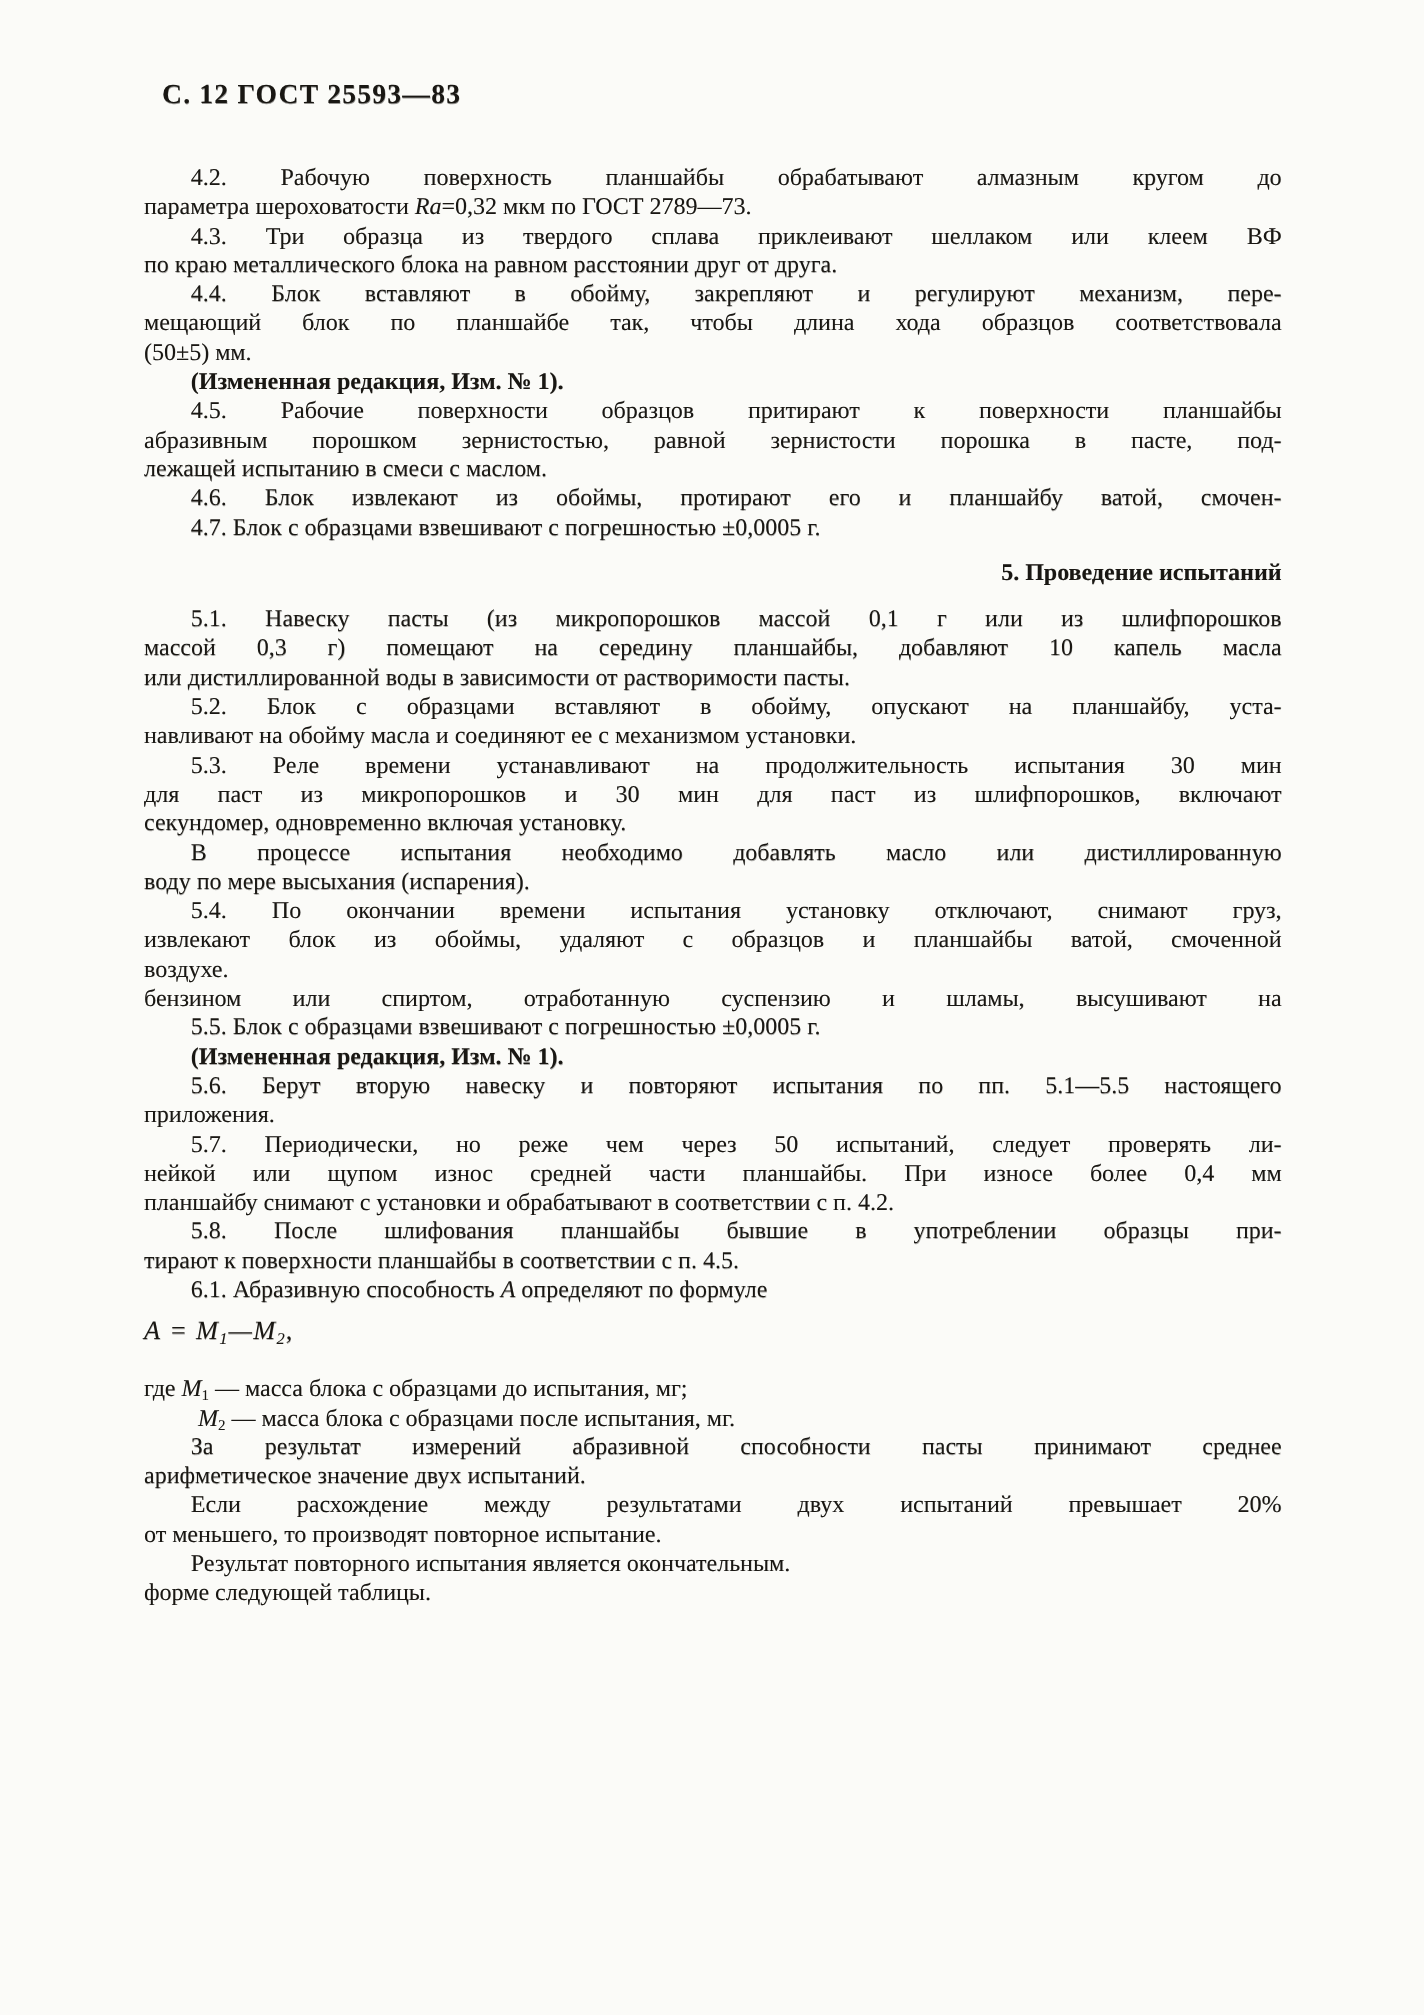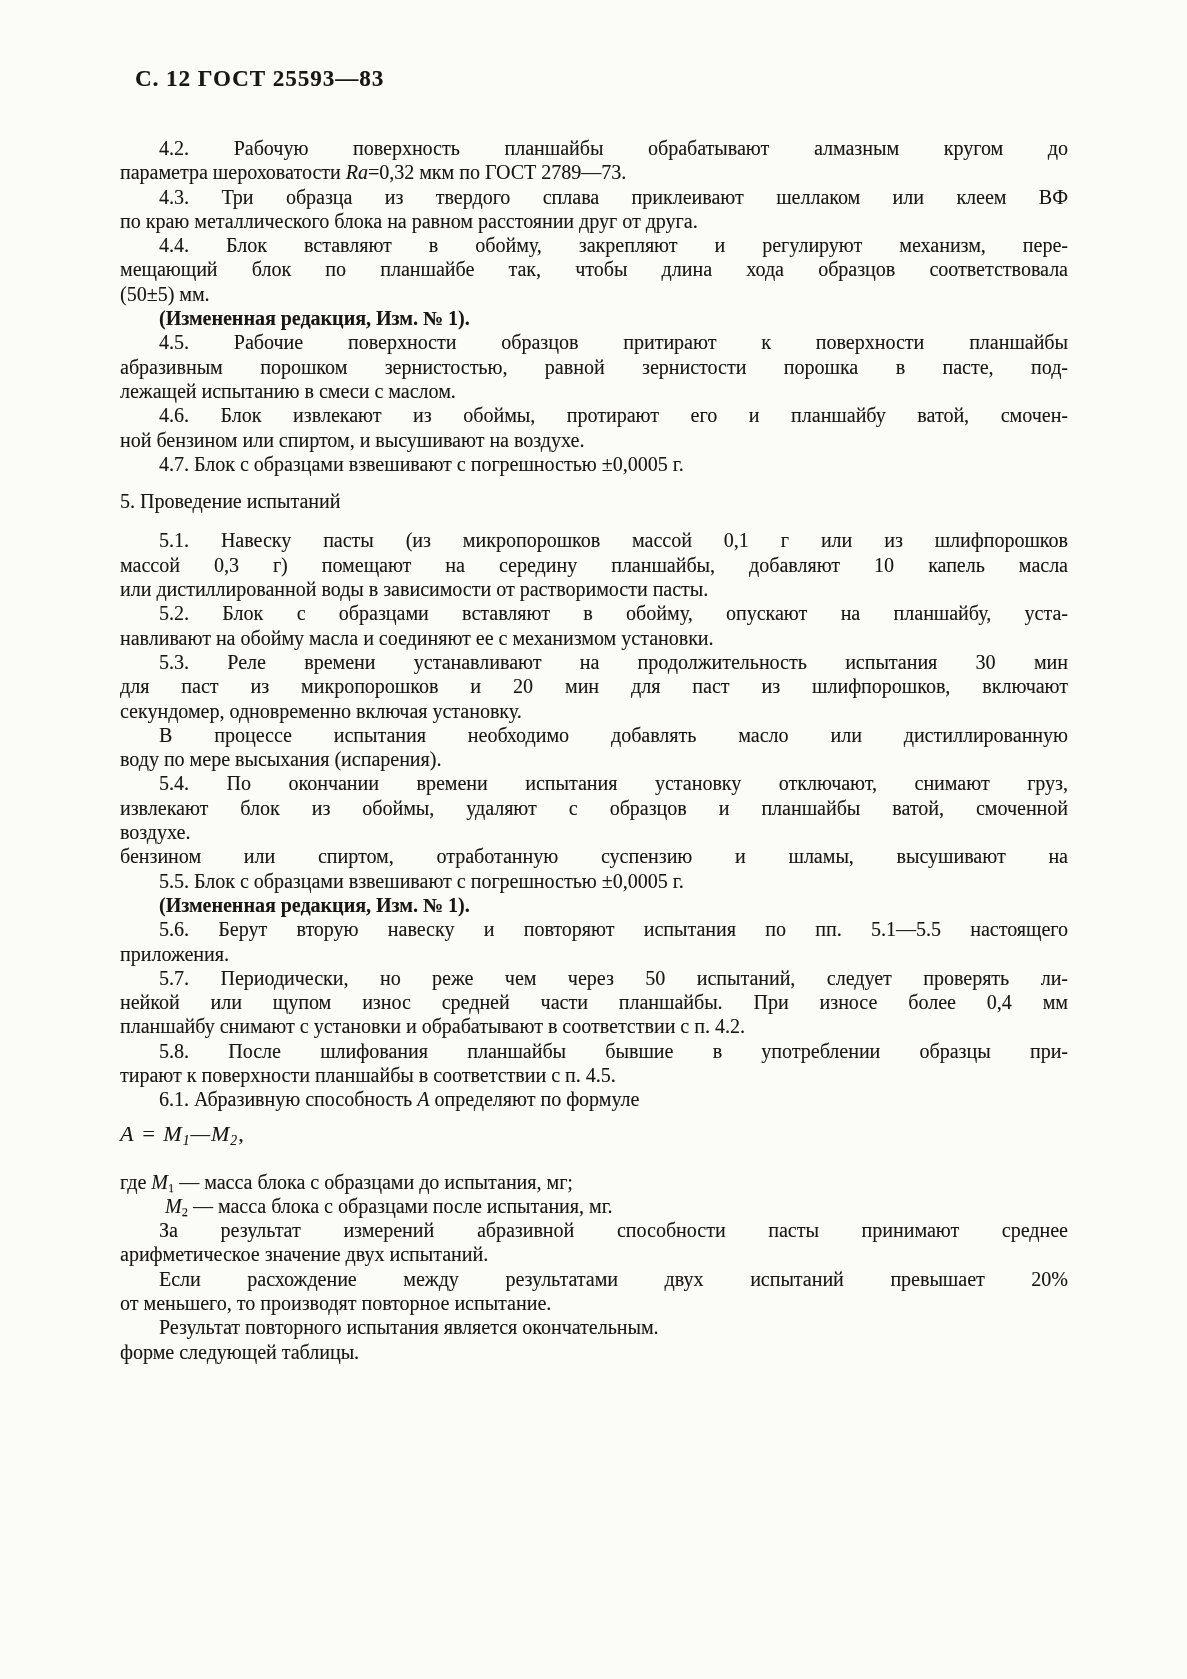--- a/index.html
+++ b/index.html
@@ -23,21 +23,21 @@
     font-size:20px; line-height:24.3px;
     text-shadow:0.25px 0.25px 0 rgba(25,23,19,0.35);
   }
   .line { text-align:justify; text-align-last:justify; text-justify:inter-word; }
   .line.last { text-align-last:left; }
   .para .line.first { text-indent:39px; }
   .bold .line { font-weight:bold; text-align-last:left; text-indent:39px; }
   .def .line { text-align:left; text-align-last:left; padding-left:45px; }
   .def .line.def-first { text-indent:-45px; }
   .heading {
-    font-weight:normal; text-align:left;
+    font-weight:bold; text-align:right;
     margin:13px 0 15px;
   }
   .formula {
     text-align:left; font-size:22px; line-height:28px;
     margin:8px 0 22px; letter-spacing:1px;
   }
   i { font-style:italic; }
   sub { font-size:0.62em; vertical-align:-0.28em; line-height:0; }
 </style>
 </head>
@@ -62,38 +62,37 @@
       <div class="block bold">
         <div class="line last">(Измененная редакция, Изм. № 1).</div>
       </div>
       <div class="block para">
         <div class="line first">4.5. Рабочие поверхности образцов притирают к поверхности планшайбы</div>
         <div class="line">абразивным порошком зернистостью, равной зернистости порошка в пасте, под-</div>
         <div class="line last">лежащей испытанию в смеси с маслом.</div>
       </div>
       <div class="block para">
         <div class="line first">4.6. Блок извлекают из обоймы, протирают его и планшайбу ватой, смочен-</div>
-        <div class="line last">ной бензином или спиртом, и высушивают на воздухе.</div>
       </div>
       <div class="block para">
         <div class="line first last">4.7. Блок с образцами взвешивают с погрешностью ±0,0005 г.</div>
       </div>
       <div class="heading">5. Проведение испытаний</div>
       <div class="block para">
         <div class="line first">5.1. Навеску пасты (из микропорошков массой 0,1 г или из шлифпорошков</div>
         <div class="line">массой 0,3 г) помещают на середину планшайбы, добавляют 10 капель масла</div>
         <div class="line last">или дистиллированной воды в зависимости от растворимости пасты.</div>
       </div>
       <div class="block para">
         <div class="line first">5.2. Блок с образцами вставляют в обойму, опускают на планшайбу, уста-</div>
         <div class="line last">навливают на обойму масла и соединяют ее с механизмом установки.</div>
       </div>
       <div class="block para">
         <div class="line first">5.3. Реле времени устанавливают на продолжительность испытания 30 мин</div>
-        <div class="line">для паст из микропорошков и 20 мин для паст из шлифпорошков, включают</div>
+        <div class="line">для паст из микропорошков и 30 мин для паст из шлифпорошков, включают</div>
         <div class="line last">секундомер, одновременно включая установку.</div>
       </div>
       <div class="block para">
         <div class="line first">В процессе испытания необходимо добавлять масло или дистиллированную</div>
         <div class="line last">воду по мере высыхания (испарения).</div>
       </div>
       <div class="block para">
         <div class="line first">5.4. По окончании времени испытания установку отключают, снимают груз,</div>
         <div class="line">извлекают блок из обоймы, удаляют с образцов и планшайбы ватой, смоченной</div>
         <div class="line last">воздухе.</div>

